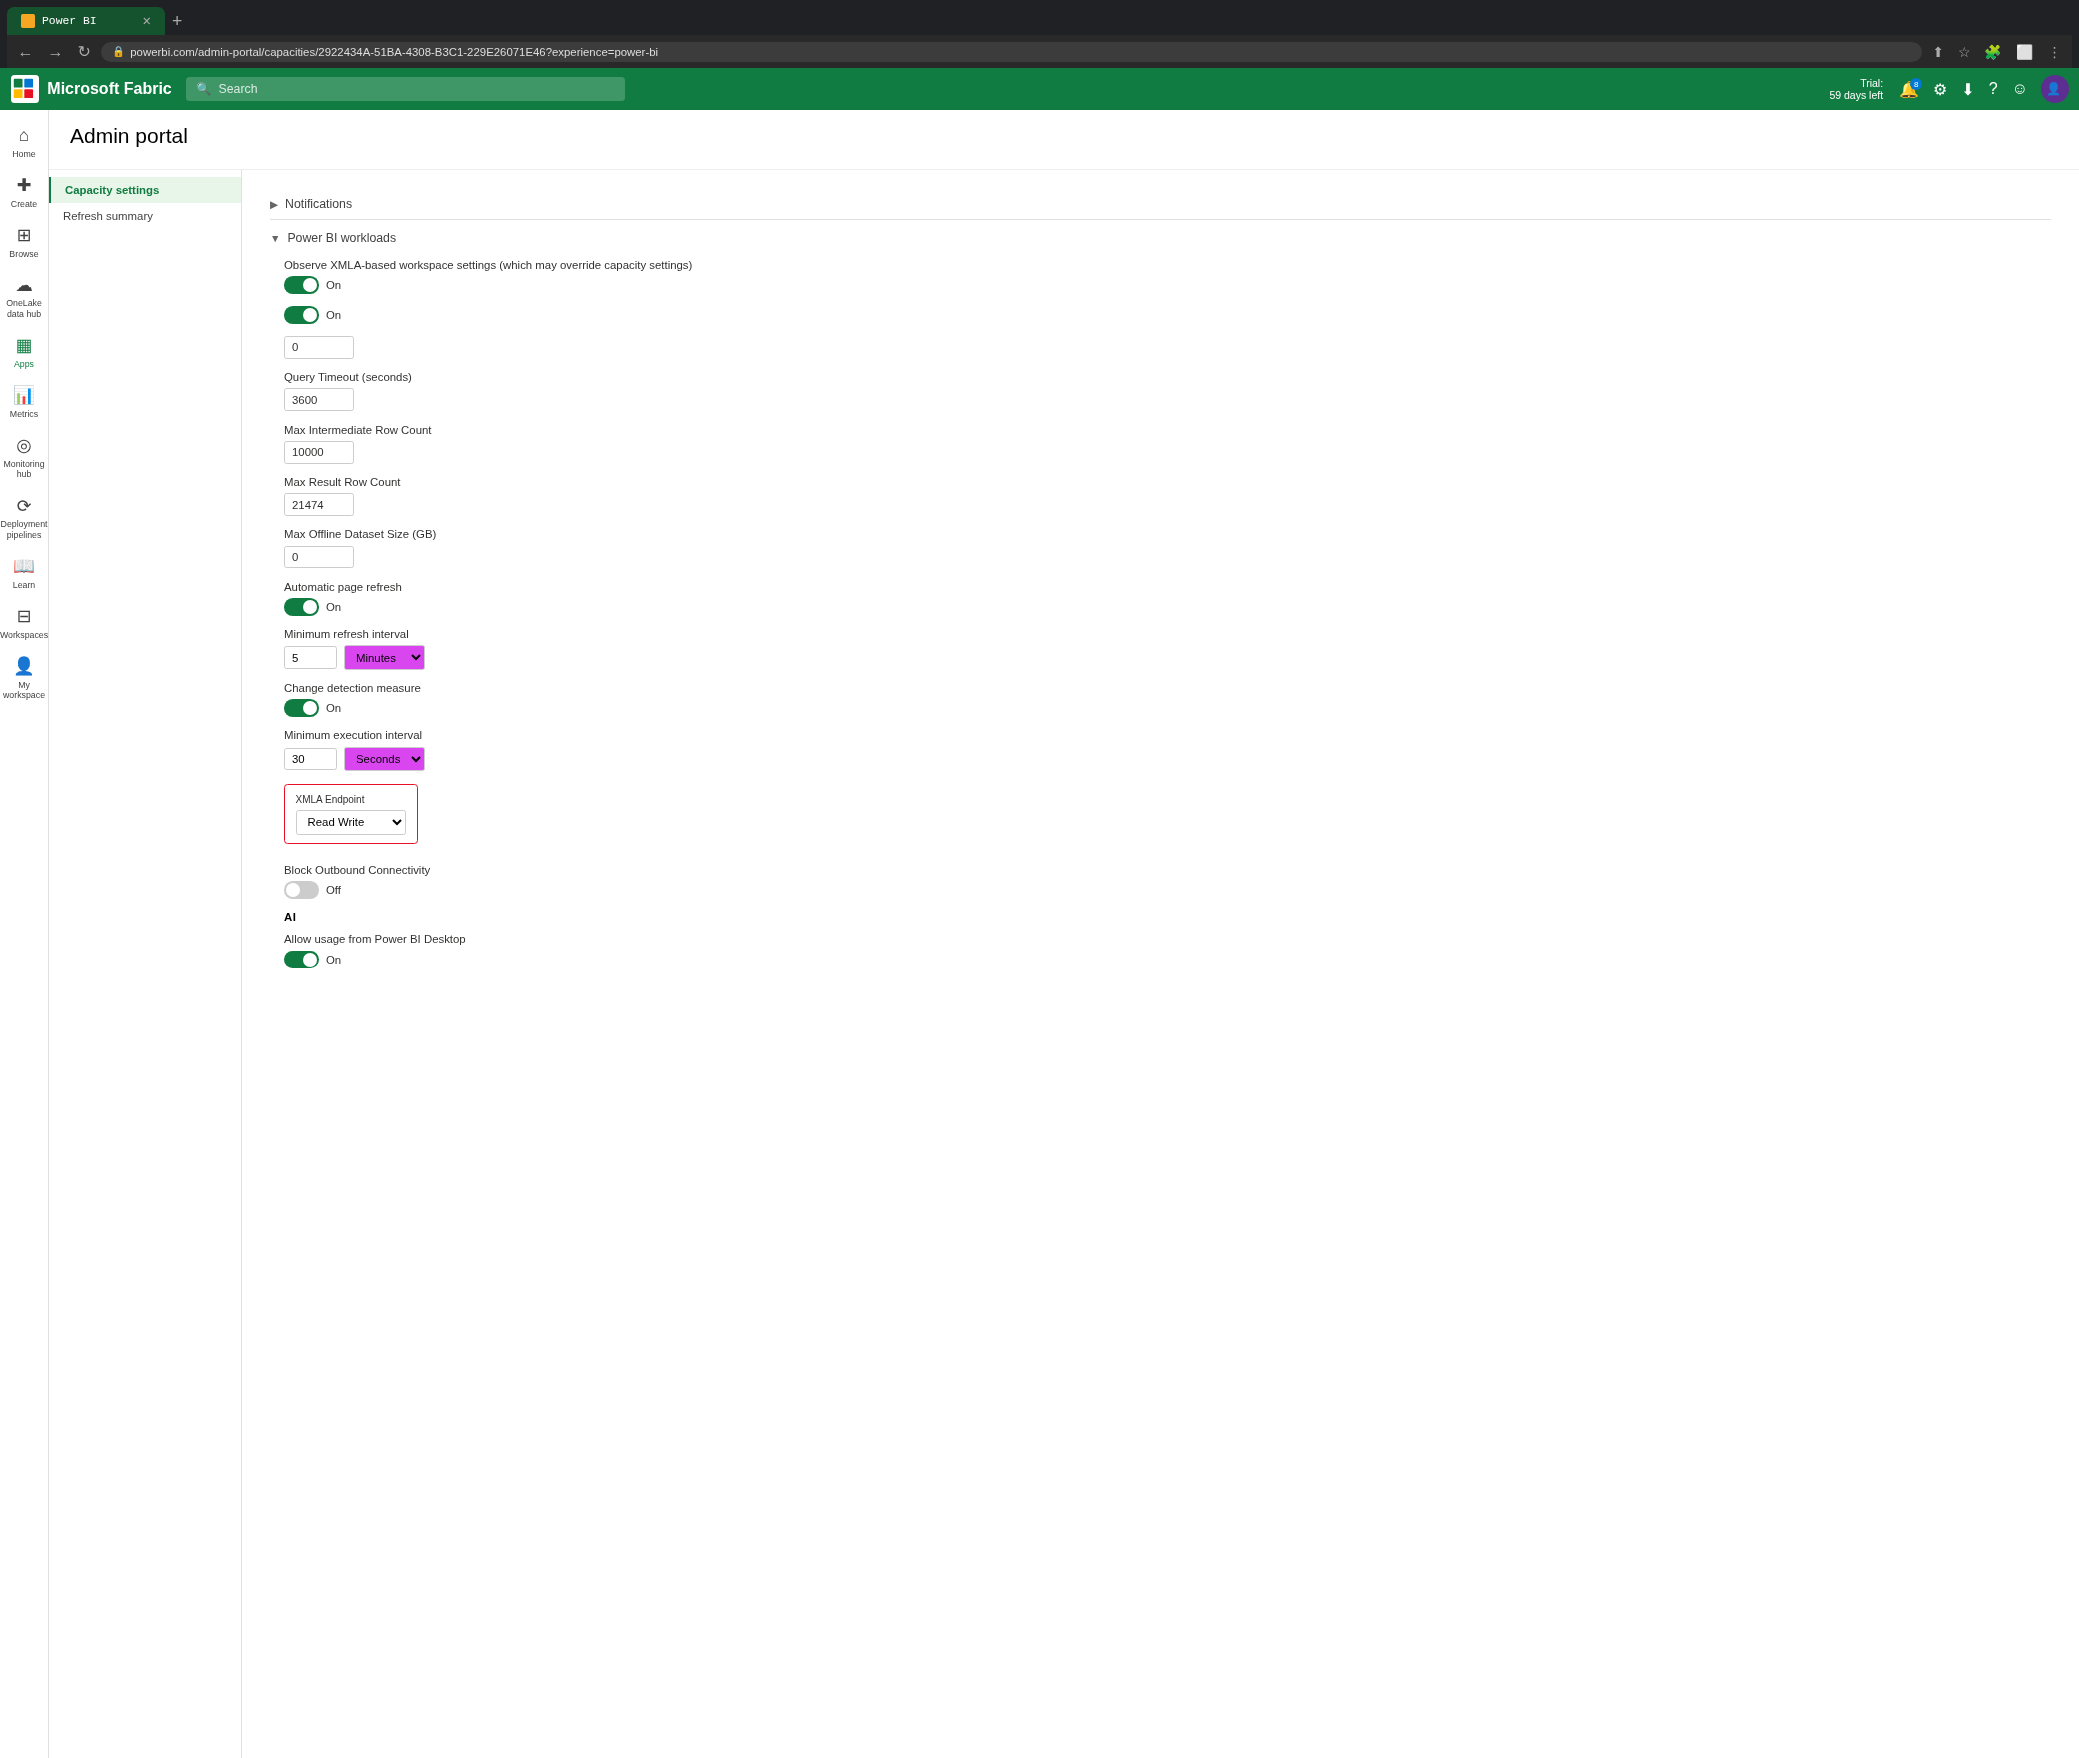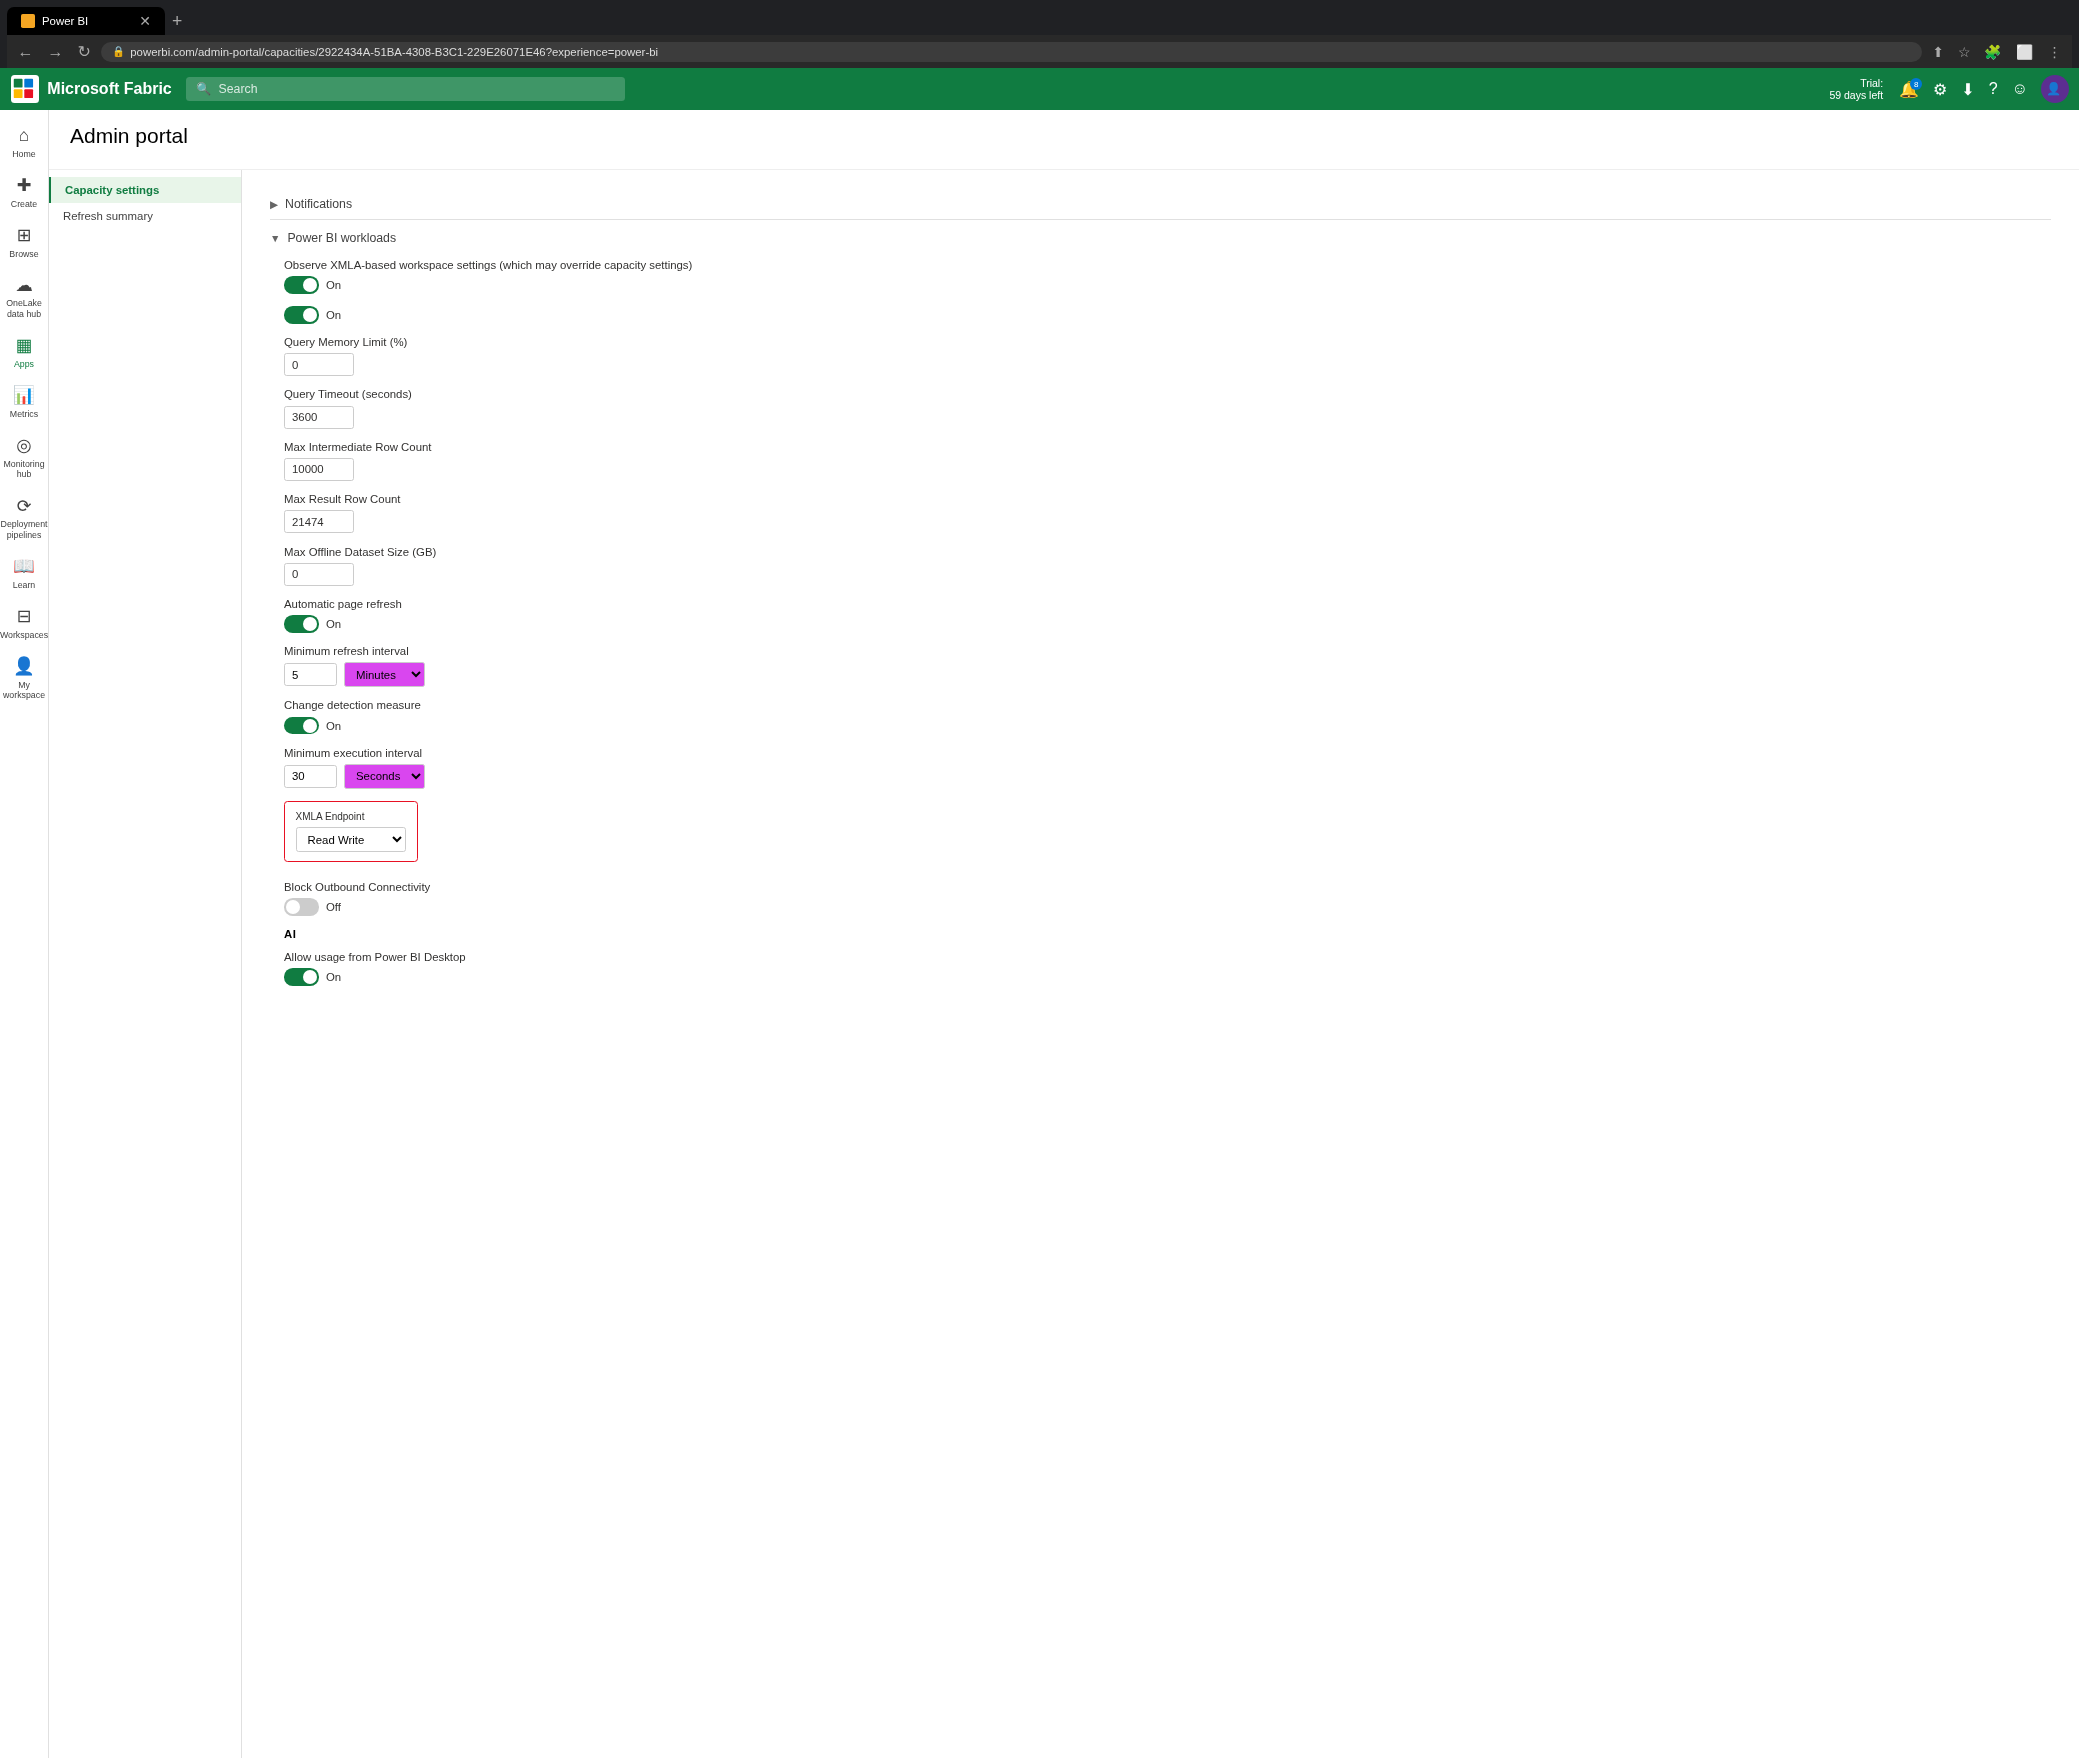--- a/index.html
+++ b/index.html
@@ -20,21 +20,22 @@
       color: #fff;
       padding: 7px 14px;
       border-radius: 7px 7px 0 0;
       display: flex;
       align-items: center;
       gap: 7px;
       font-size: 11.4px;
       min-width: 158px;
     }
     .browser-tab.active {
-      background: #000000;
+      background: #14532d;
+      font-family: Liberation Mono, monospace;
     }
     .tab-favicon {
       width: 14px;
       height: 14px;
       background: #f5a623;
       border-radius: 1.8px;
       display: inline-block;
     }
     .tab-close {
       margin-left: auto;
@@ -547,21 +548,20 @@
             
             <div class="setting-row">
               <div class="toggle-row">
                 <div class="toggle"></div>
                 <span class="toggle-label">On</span>
               </div>
             </div>
 
             
             <div class="setting-row">
-              <div class="setting-label">Query Memory Limit (%)</div>
               <input type="text" class="setting-input" value="0" style="">
             </div>
 
             
             <div class="setting-row">
               <div class="setting-label">Query Timeout (seconds)</div>
               <input type="text" class="setting-input" value="3600" style="">
             </div>
 
             

